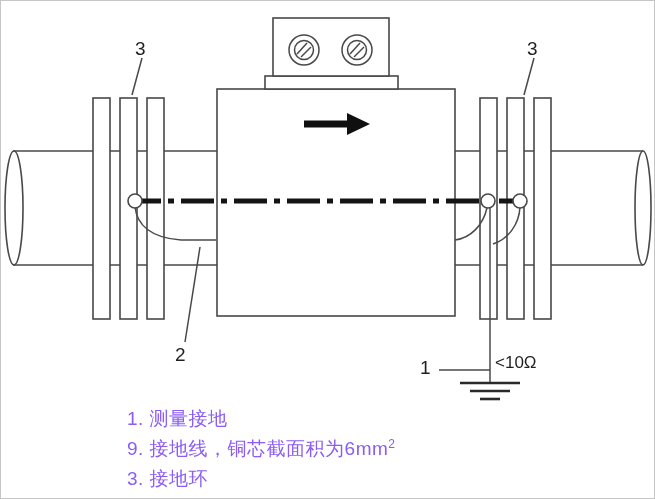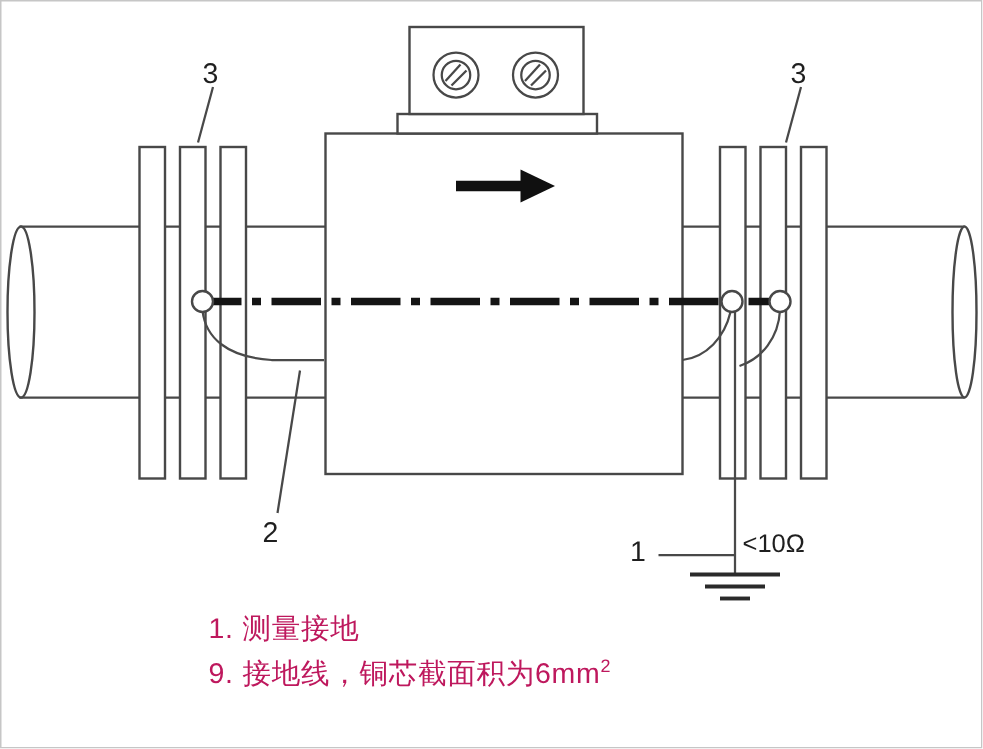--- a/index.html
+++ b/index.html
@@ -14,22 +14,22 @@
     font-family: "Liberation Sans", "DejaVu Sans", sans-serif;
   }
   #stage svg { position: absolute; left: 0; top: 0; }
   .outline { fill: #ffffff; stroke: #484848; stroke-width: 1.6; }
   .thin    { fill: none;    stroke: #484848; stroke-width: 1.5; }
   .wire    { fill: none;    stroke: #4a4a4a; stroke-width: 1.5; }
   .callout { font-size: 19px; fill: #1f1f1f; }
   .small-callout { font-size: 17px; fill: #1f1f1f; }
   .legend {
     position: absolute;
-    left: 138px;
-    color: #be185d;
+    left: 126px;
+    color: #8b5cf6;
     font-size: 19px;
     letter-spacing: 0.5px;
     white-space: nowrap;
   }
   .legend sup { font-size: 12px; line-height: 0; }
 </style>
 </head>
 <body>
 
 <div id="stage">
@@ -111,13 +111,16 @@
     <text x="419" y="373" class="callout">1</text>
     <text x="494" y="367" class="small-callout">&lt;10Ω</text>
   </svg>
 
   <div class="legend" style="top:405px">
     <span>1. 测量接地</span>
   </div>
   <div class="legend" style="top:435px">
     <span>9. 接地线，铜芯截面积为6mm</span><sup>2</sup>
   </div>
+  <div class="legend" style="top:465px">
+    <span>3. 接地环</span>
+  </div>
 </div>
 
 </body></html>

